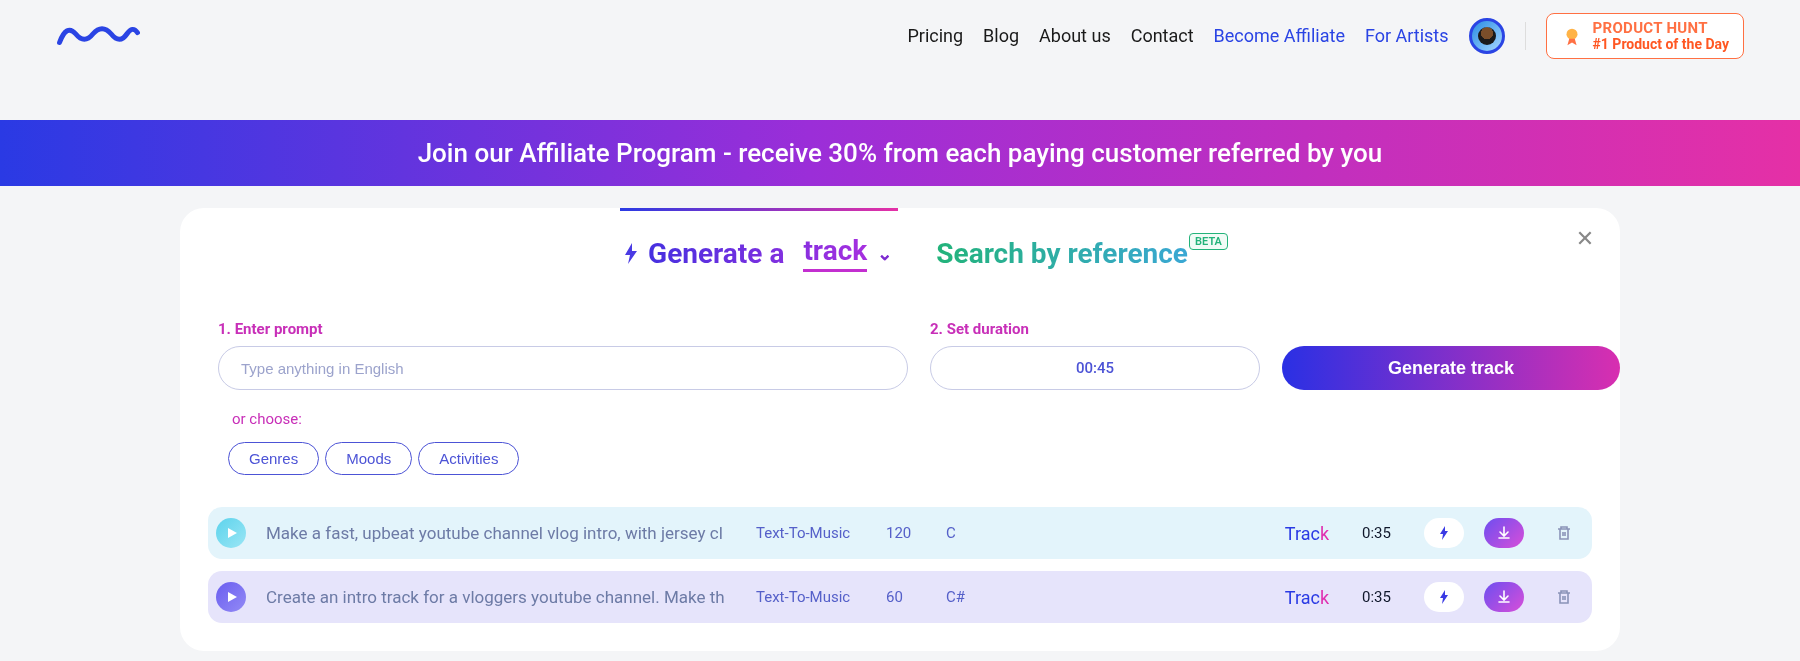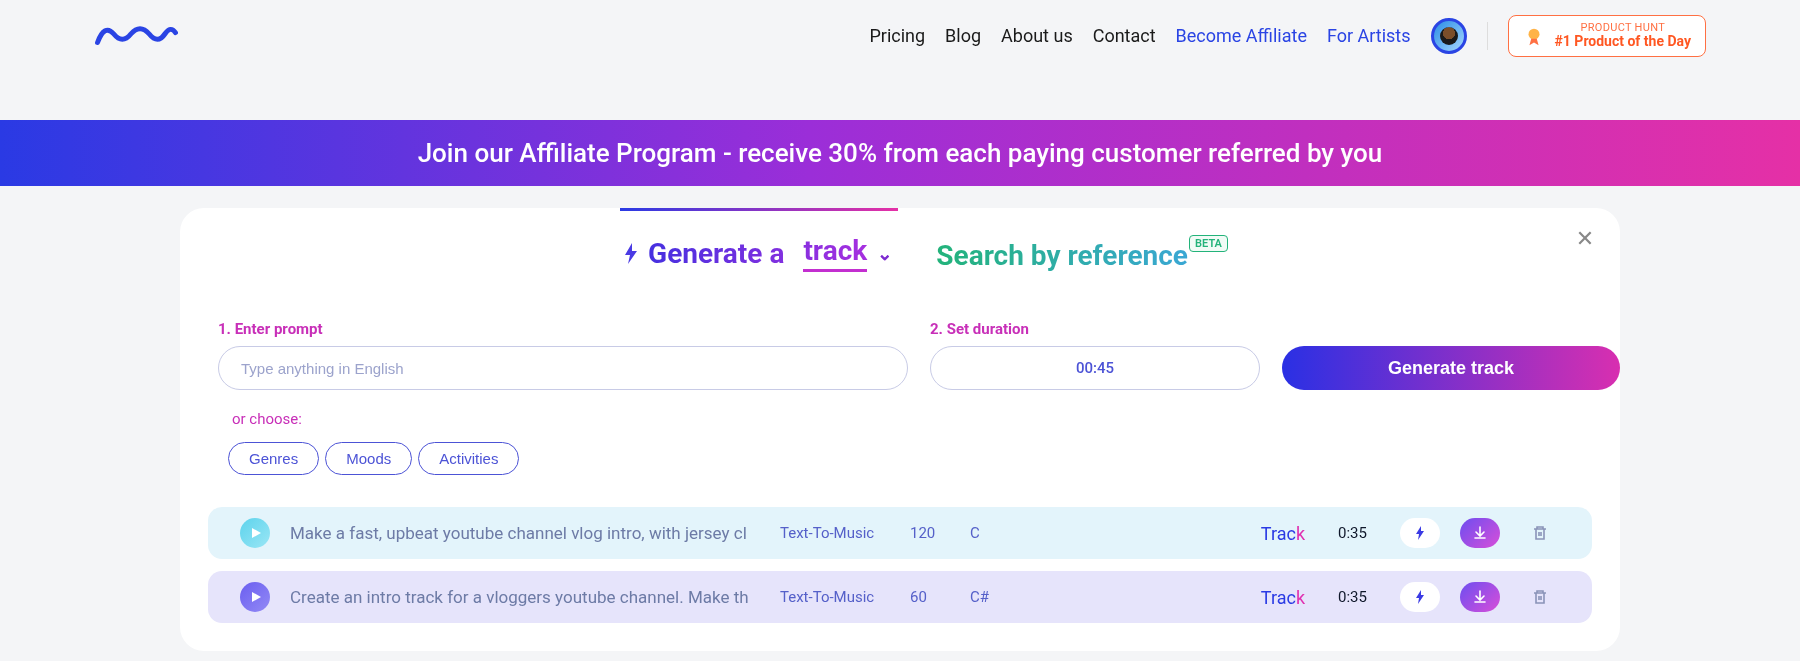--- a/index.html
+++ b/index.html
@@ -9,24 +9,23 @@
     color: #1a1a1a;
     width: 1800px;
     height: 661px;
     overflow: hidden;
   }
   
   .header {
     display: flex;
     align-items: center;
     justify-content: space-between;
-    padding: 10px 94px;
+    padding: 10px 56px;
     background: #f4f5f7;
     height: 72px;
-    text-align: center;
   }
   .logo svg { width: 85px; height: 30px; }
   .nav {
     display: flex;
     align-items: center;
     gap: 20px;
   }
   .nav a {
     text-decoration: none;
     font-size: 18px;
@@ -48,21 +47,21 @@
     background: radial-gradient(circle at 50% 35%, #7a4e2a 0 40%, #1a1a1a 42% 100%);
   }
   .nav-sep { width:1px;height:28px;background:#ddd; }
   .ph-badge {
     display:flex;align-items:center;gap:10px;
     border:1px solid #ff7043;border-radius:8px;
     padding:6px 14px;background:#fff;
     line-height:1.1;cursor:pointer;
   }
   .ph-badge .medal{width:22px;height:22px;}
-  .ph-badge .ph-top{font-size:11px;color:#ff7043;font-weight:400;letter-spacing:.3px;}
+  .ph-badge .ph-top{font-size:15px;color:#ff7043;font-weight:700;letter-spacing:.3px;}
   .ph-badge .ph-bot{font-size:14px;color:#ff5722;font-weight:700;}
   
   .banner{
     height:66px;width:100%;
     background: linear-gradient(90deg,#2a3ae4 0%,#9b2ed8 45%,#e530a6 100%);
     display:flex;align-items:center;justify-content:center;
     color:#fff;font-size:26px;font-weight:500;margin-top:48px;
   }
   
   .card{
@@ -70,21 +69,21 @@
     border-radius:24px;
     padding:0 28px 28px 28px;
     position:relative;
   }
   .close-x{
     position:absolute;top:20px;right:24px;
     width:22px;height:22px;display:flex;align-items:center;justify-content:center;
     color:#888;cursor:pointer;font-size:22px;line-height:1;
   }
   .tabs{
-    display:flex;justify-content:center;align-items:flex-end;gap:36px;
+    display:flex;justify-content:center;align-items:center;gap:36px;
     padding-top:4px;position:relative;
   }
   .tab-active-underline{
     position:absolute;top:0;left:50%;transform:translateX(-280px);
     width:278px;height:3px;
     background:linear-gradient(90deg,#2a3ae4,#e530a6);
   }
   .tab-gen{
     display:flex;align-items:center;gap:6px;
     font-size:28px;font-weight:700;
@@ -132,21 +131,21 @@
   .or-choose{font-size:15px;color:#c82fb8;margin:20px 0 14px 24px;}
   .chips{display:flex;gap:6px;padding-left:20px;}
   .chip{
     border:1px solid #4c53d6;color:#4c53d6;background:#fff;
     border-radius:18px;padding:7px 20px;font-size:15px;cursor:pointer;
   }
   
   .tracks{margin-top:32px;display:flex;flex-direction:column;gap:12px;}
   .track-row{
     display:flex;align-items:center;
-    height:52px;border-radius:14px;padding:0 32px;gap:20px;
+    height:52px;border-radius:14px;padding:0 8px;gap:20px;
   }
   .row-a{background:#e3f4fb;}
   .row-b{background:#e6e4fb;}
   .play-btn{
     width:30px;height:30px;border-radius:50%;border:none;cursor:pointer;
     display:flex;align-items:center;justify-content:center;flex-shrink:0;
   }
   .row-a .play-btn{background:linear-gradient(135deg,#5dd3ec,#9ae6f5);}
   .row-b .play-btn{background:linear-gradient(135deg,#6a5ef0,#938af5);}
   .play-btn svg{width:12px;height:12px;fill:#fff;margin-left:2px;}

